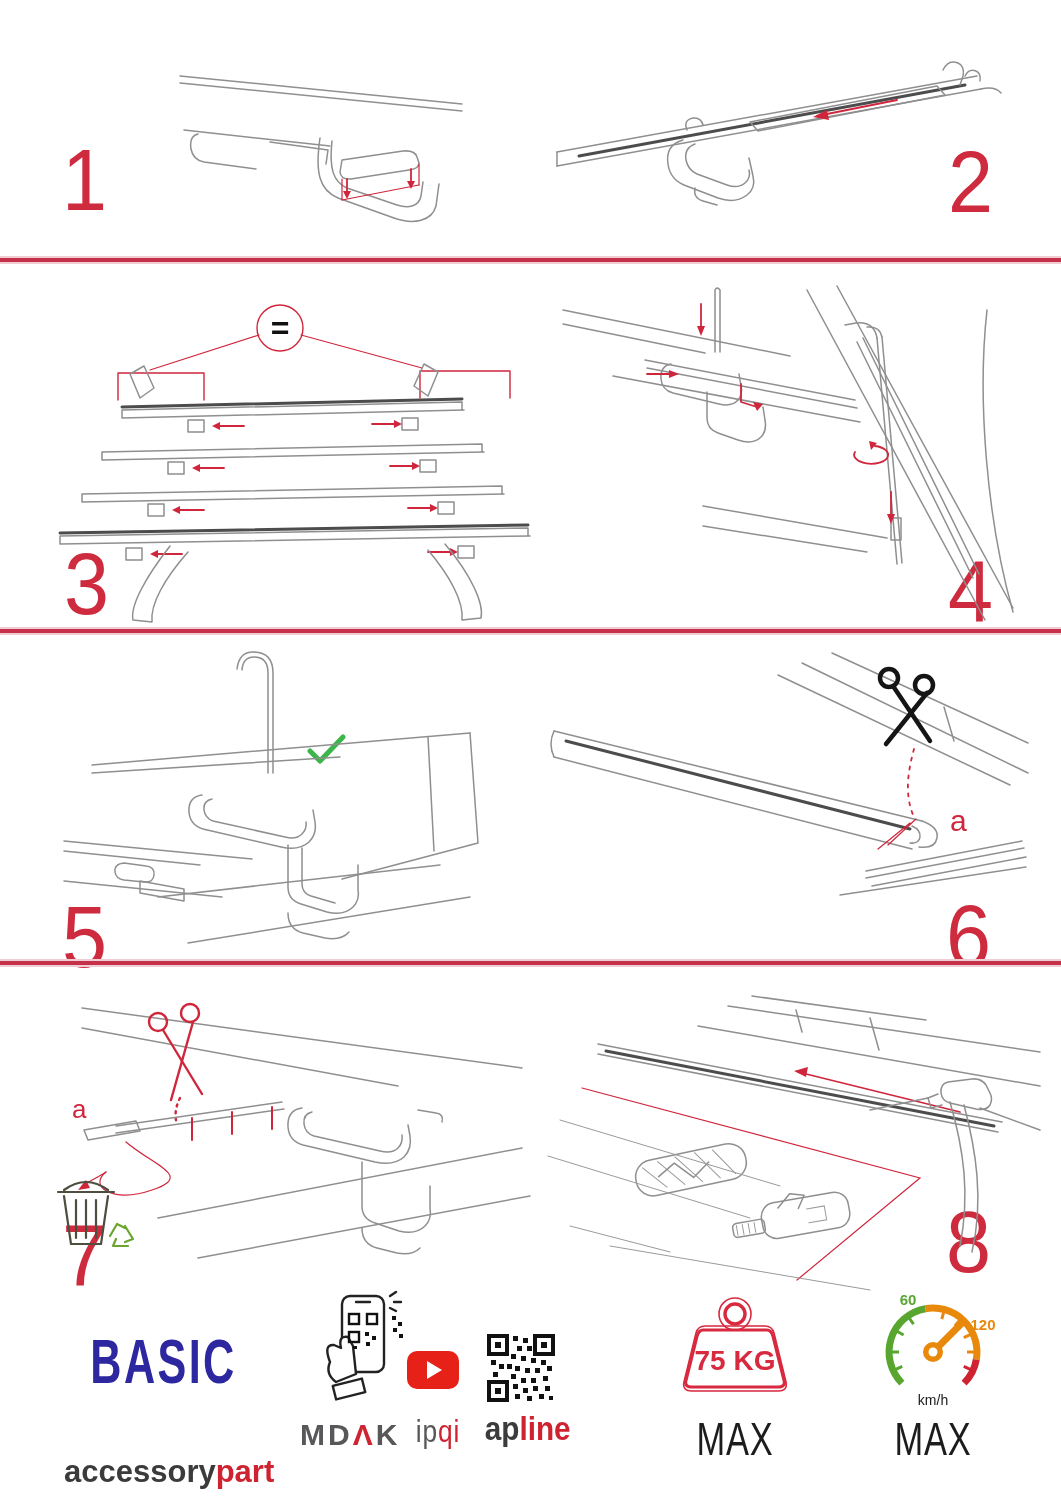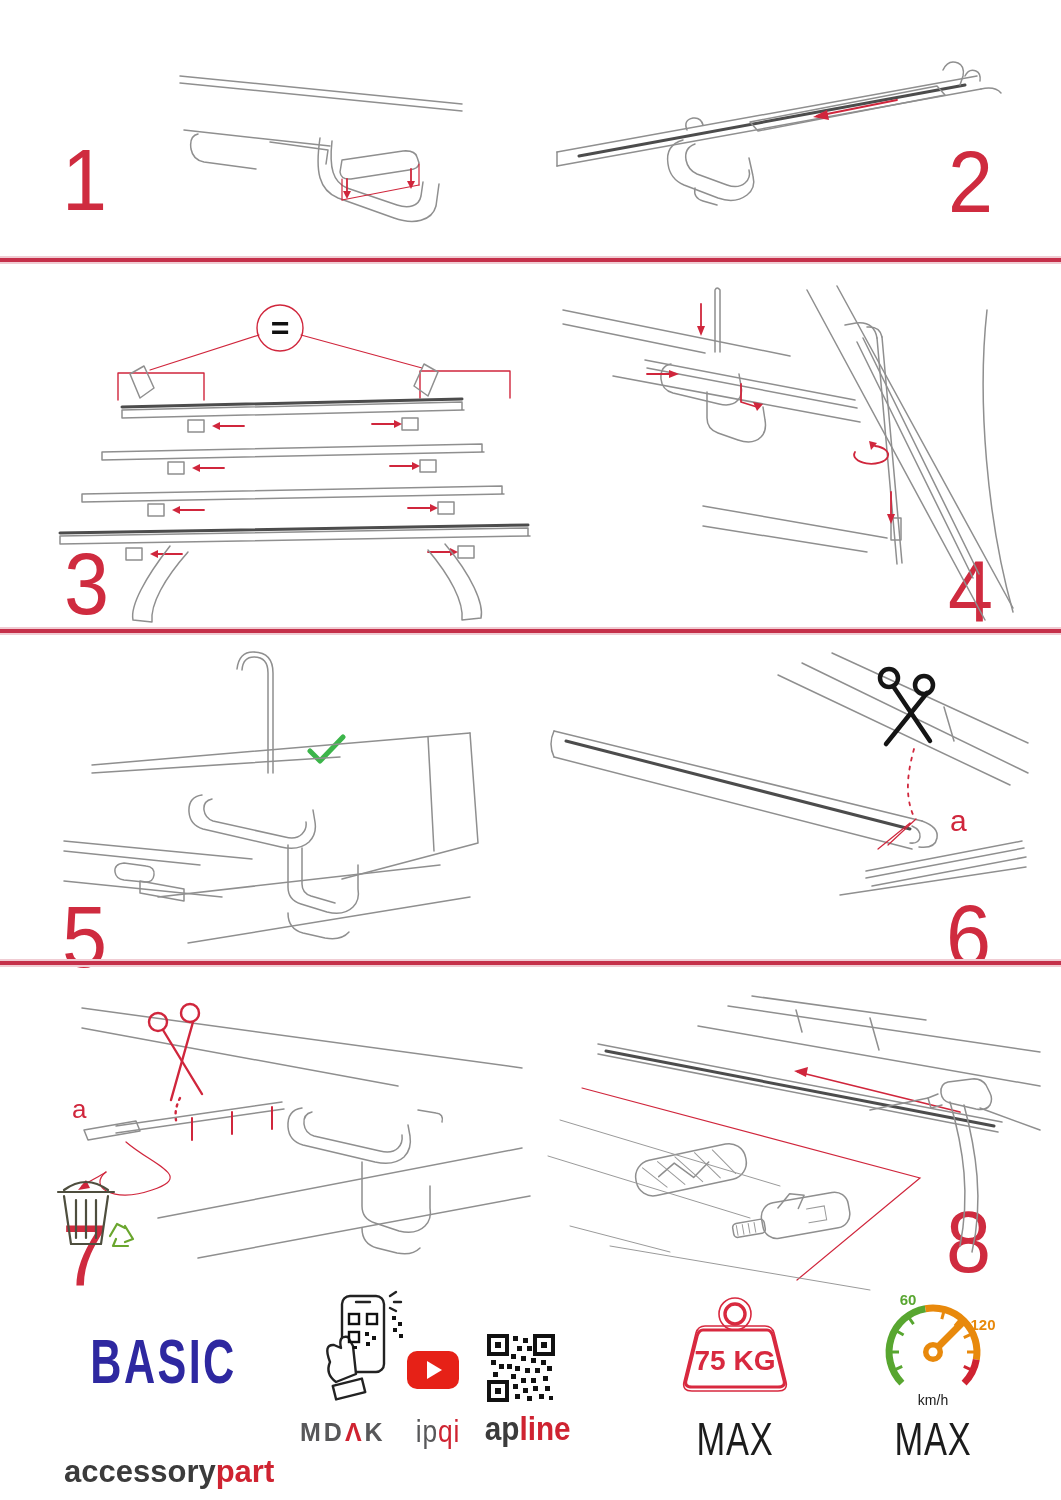--- a/index.html
+++ b/index.html
@@ -21,21 +21,21 @@
   .blk{fill:none;stroke:#151515;stroke-width:4.5;stroke-linecap:round;}
   .grn{fill:none;stroke:#3cb54a;stroke-width:5;stroke-linecap:round;stroke-linejoin:round;}
   .bin{fill:none;stroke:#4e4e3e;stroke-width:2.2;stroke-linecap:round;stroke-linejoin:round;}
   .rec{fill:none;stroke:#6aa62e;stroke-width:2.2;stroke-linecap:round;stroke-linejoin:round;}
   .qrpx{fill:#111;}
   
   .basic{position:absolute;color:#2e28a0;font-size:54px;font-weight:600;letter-spacing:3px;
          transform:scale(.80,1.18);transform-origin:center;white-space:nowrap;}
   .brandline{position:absolute;font-size:31px;font-weight:700;letter-spacing:0;white-space:nowrap;margin-top:40px;}
   .dk{color:#3b3b3b;} .rd{color:#cf2331;} .gy{color:#58585a;}
-  .mdak{position:absolute;font-size:25px;font-weight:700;letter-spacing:3px;white-space:nowrap;}
+  .mdak{position:absolute;font-size:30px;font-weight:700;letter-spacing:3px;white-space:nowrap;}
   .ipqi{position:absolute;font-size:31px;font-weight:400;letter-spacing:1px;white-space:nowrap;
         transform:scaleX(.85);transform-origin:center;}
   .apline{position:absolute;font-size:33px;font-weight:700;letter-spacing:0px;white-space:nowrap;
         transform:scaleX(.9);transform-origin:center;}
   .maxlbl{position:absolute;color:#1c1c1c;font-size:42px;font-weight:500;letter-spacing:1px;
           text-align:center;transform:scale(.82,1.12);transform-origin:center top;}
 </style>
 </head>
 <body>
 

